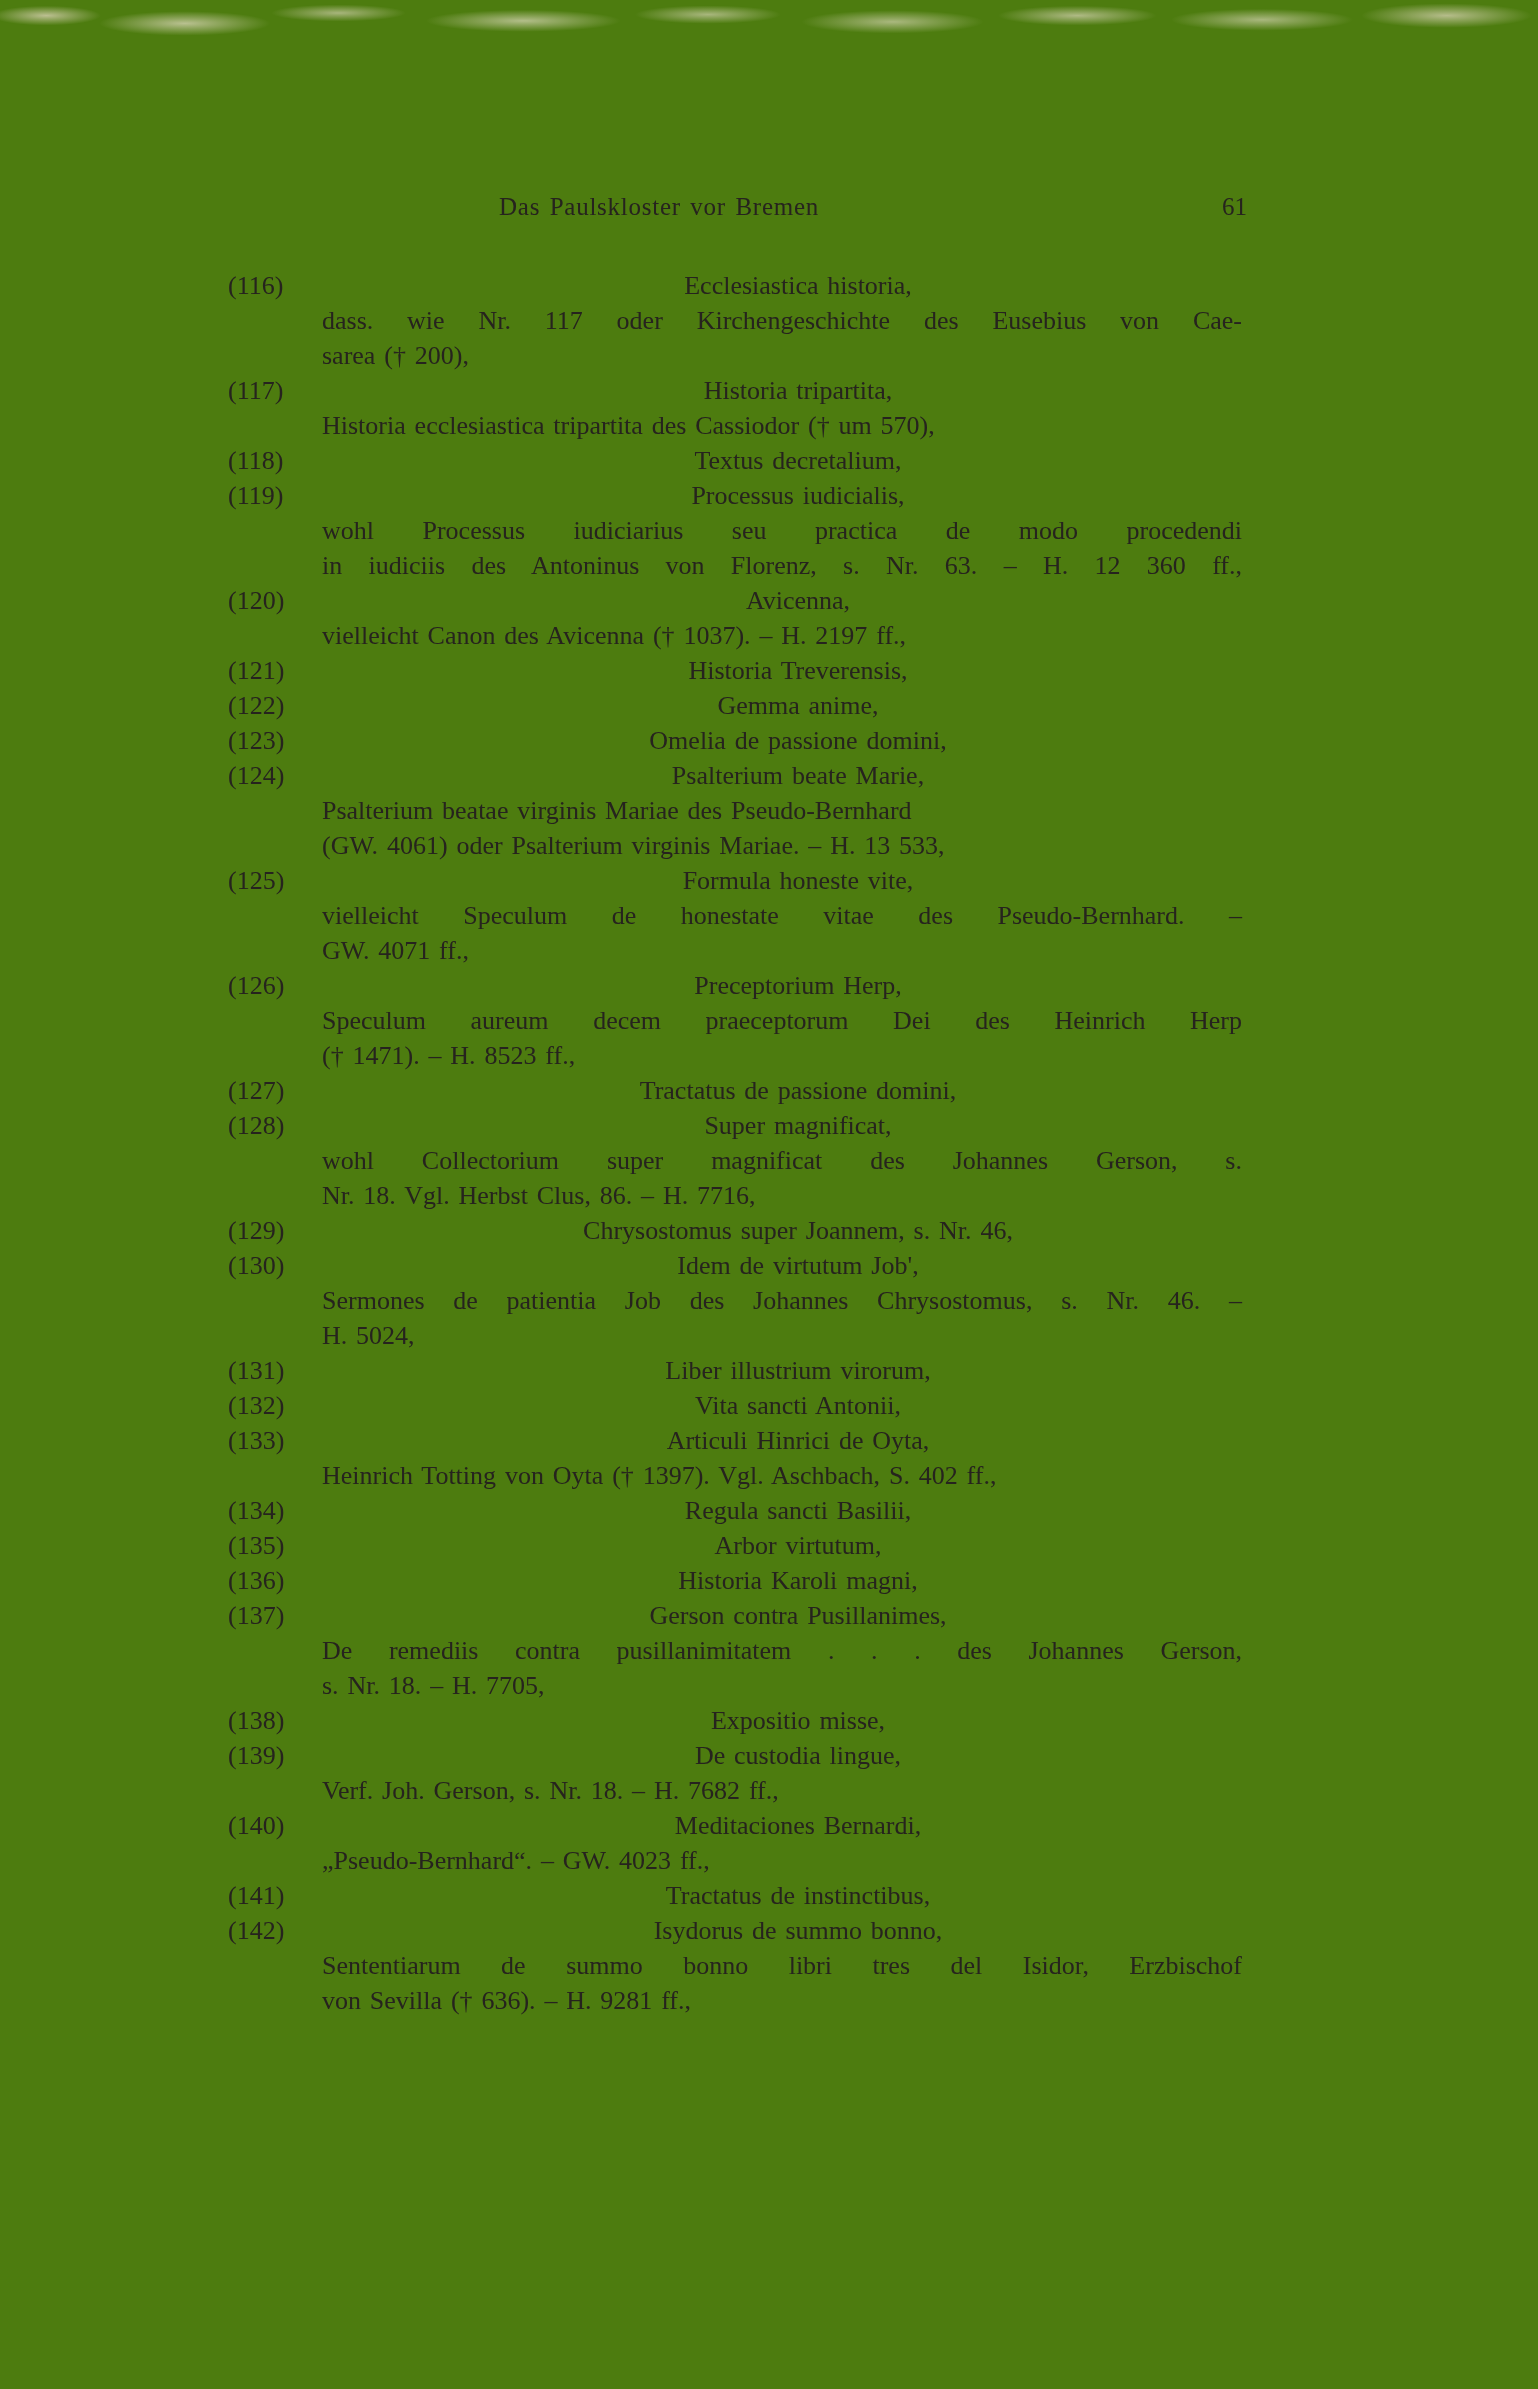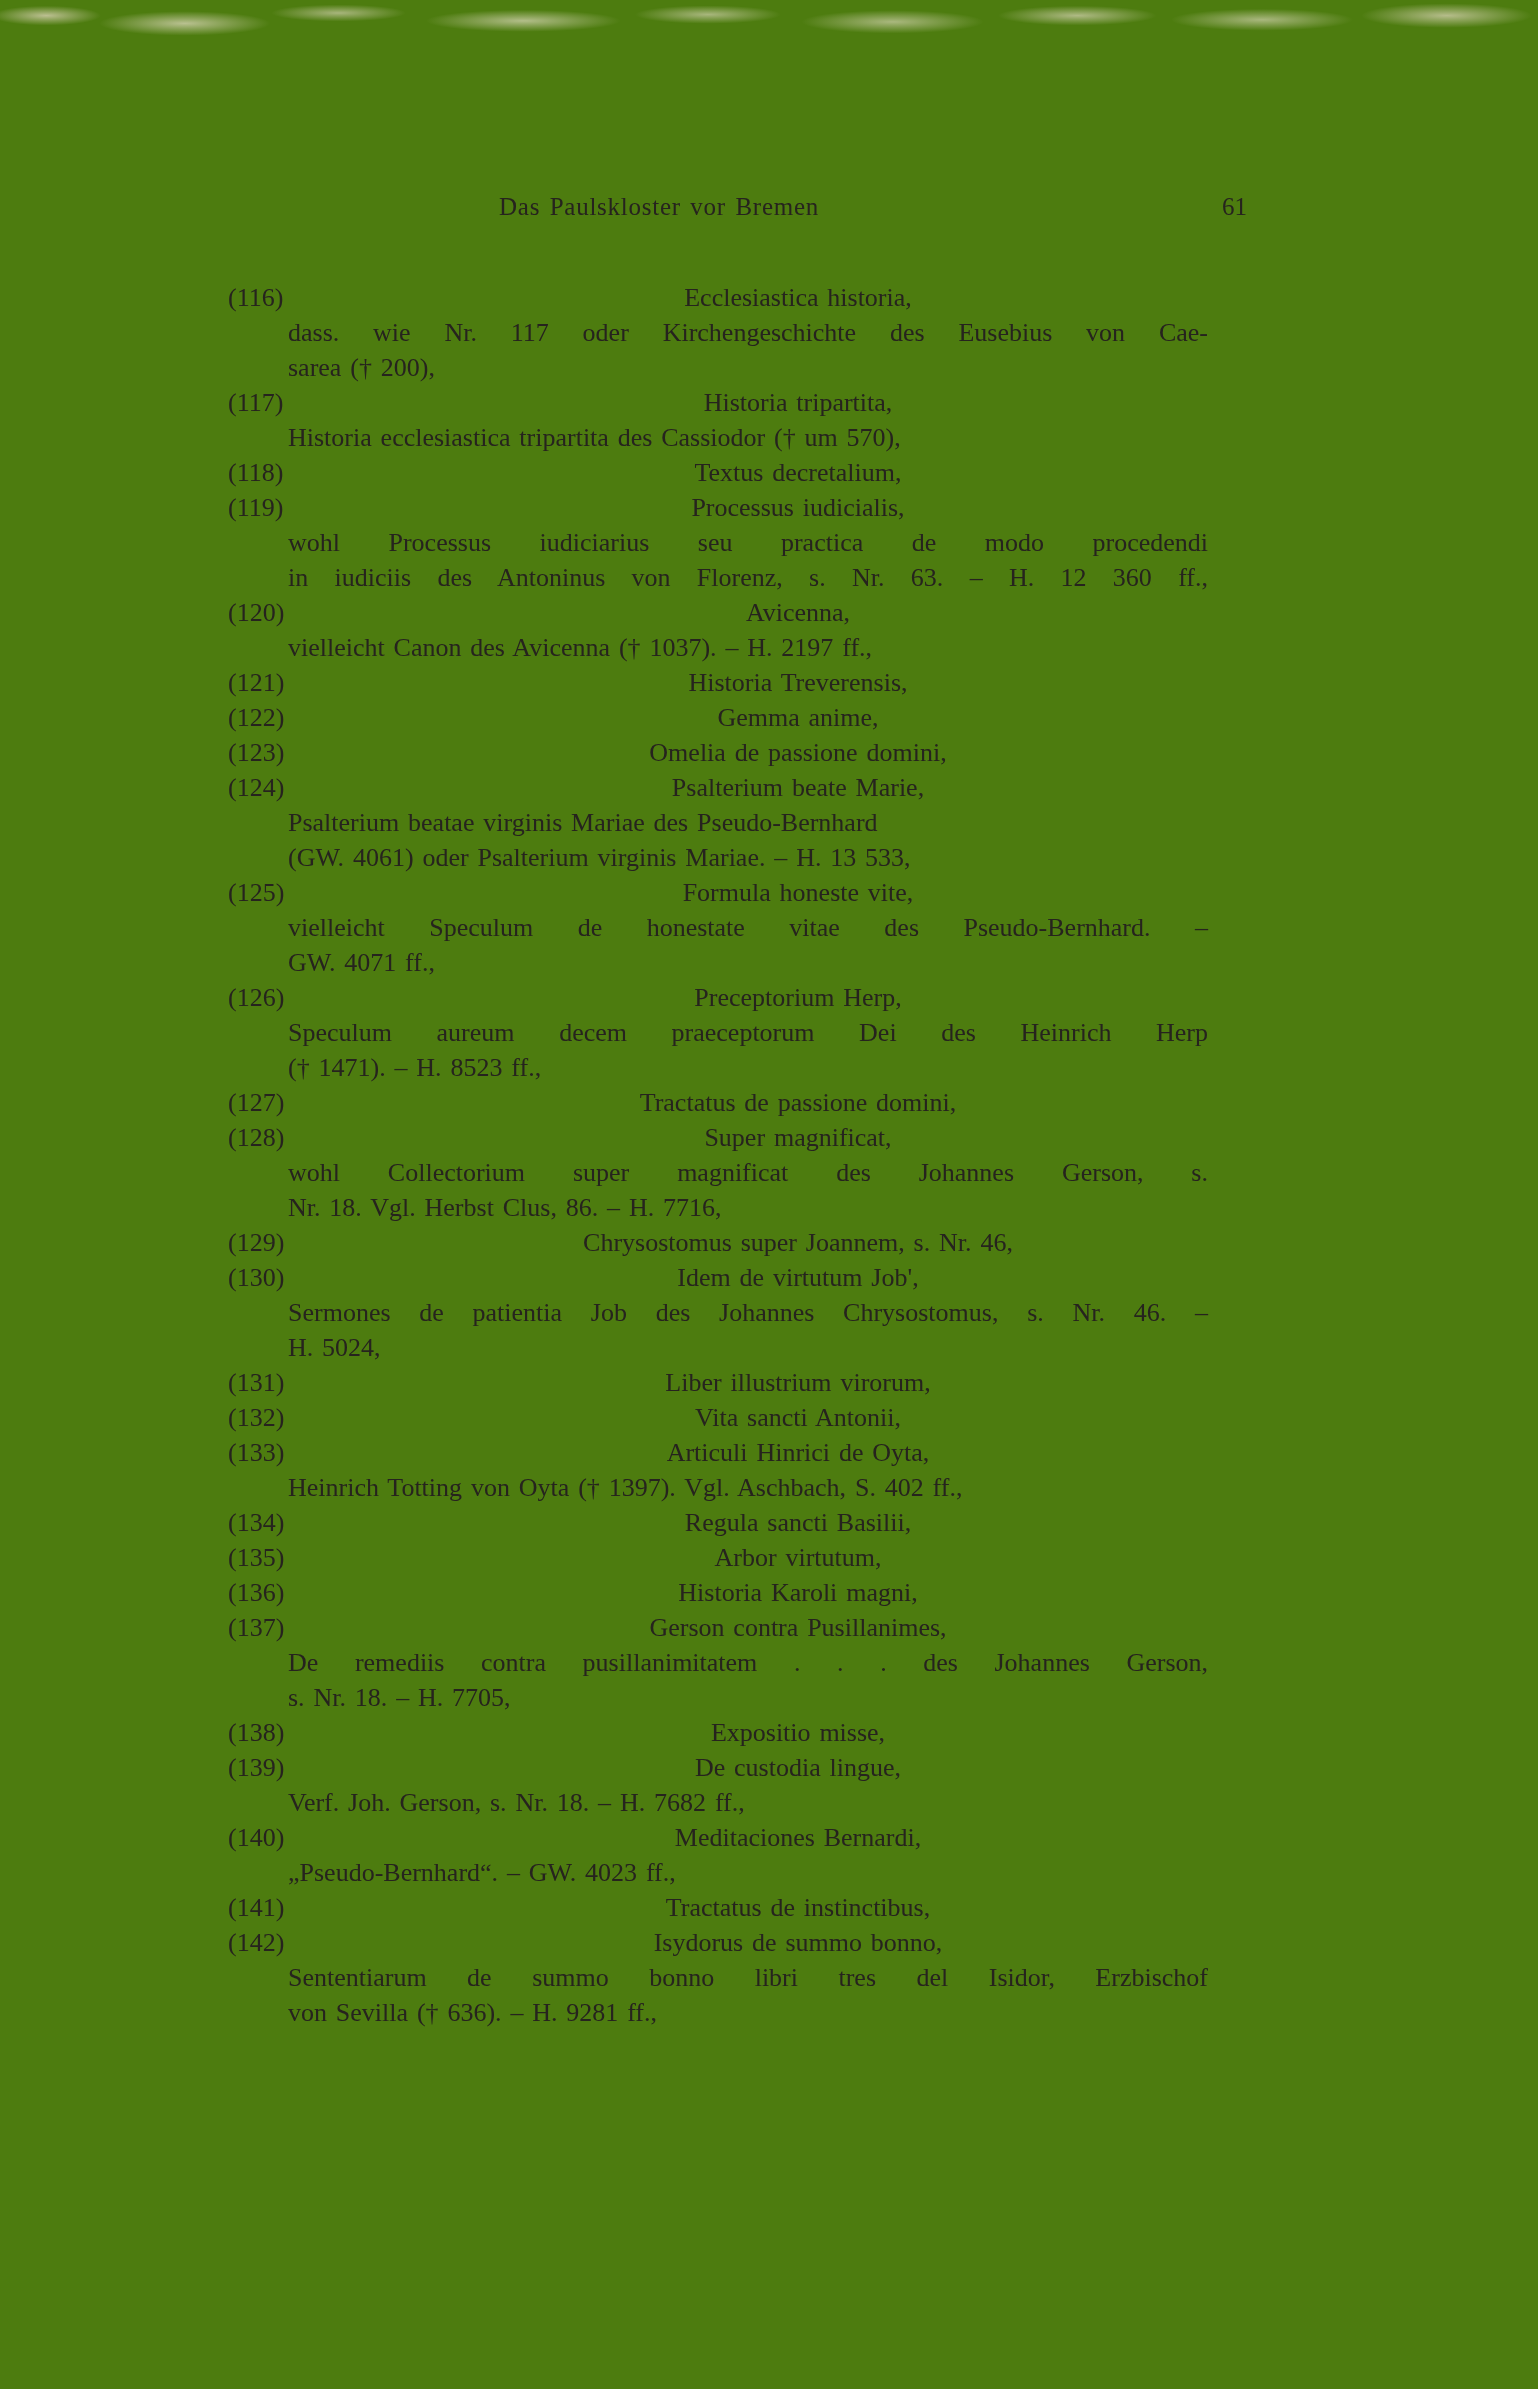--- a/index.html
+++ b/index.html
@@ -46,40 +46,40 @@
     position: absolute;
     top: 189px;
     left: 1199px;
     width: 71px;
     text-align: center;
     font-size: 25px;
     line-height: 35px;
   }
   .entries {
     position: absolute;
-    top: 280px;
+    top: 268px;
     left: 228px;
     width: 1043px;
     font-size: 26px;
     line-height: 35px;
     word-spacing: 0.09em;
   }
   .entry-head {
     display: flex;
   }
   .entry-num {
     width: 97px;
     flex: 0 0 97px;
   }
   .entry-title {
     flex: 1 1 auto;
     text-align: center;
   }
   .desc-line {
-    margin-left: 60px;
+    margin-left: 94px;
     width: 920px;
   }
   .desc-line.full {
     text-align: justify;
     text-align-last: justify;
   }
 </style>
 </head>
 <body>
 

